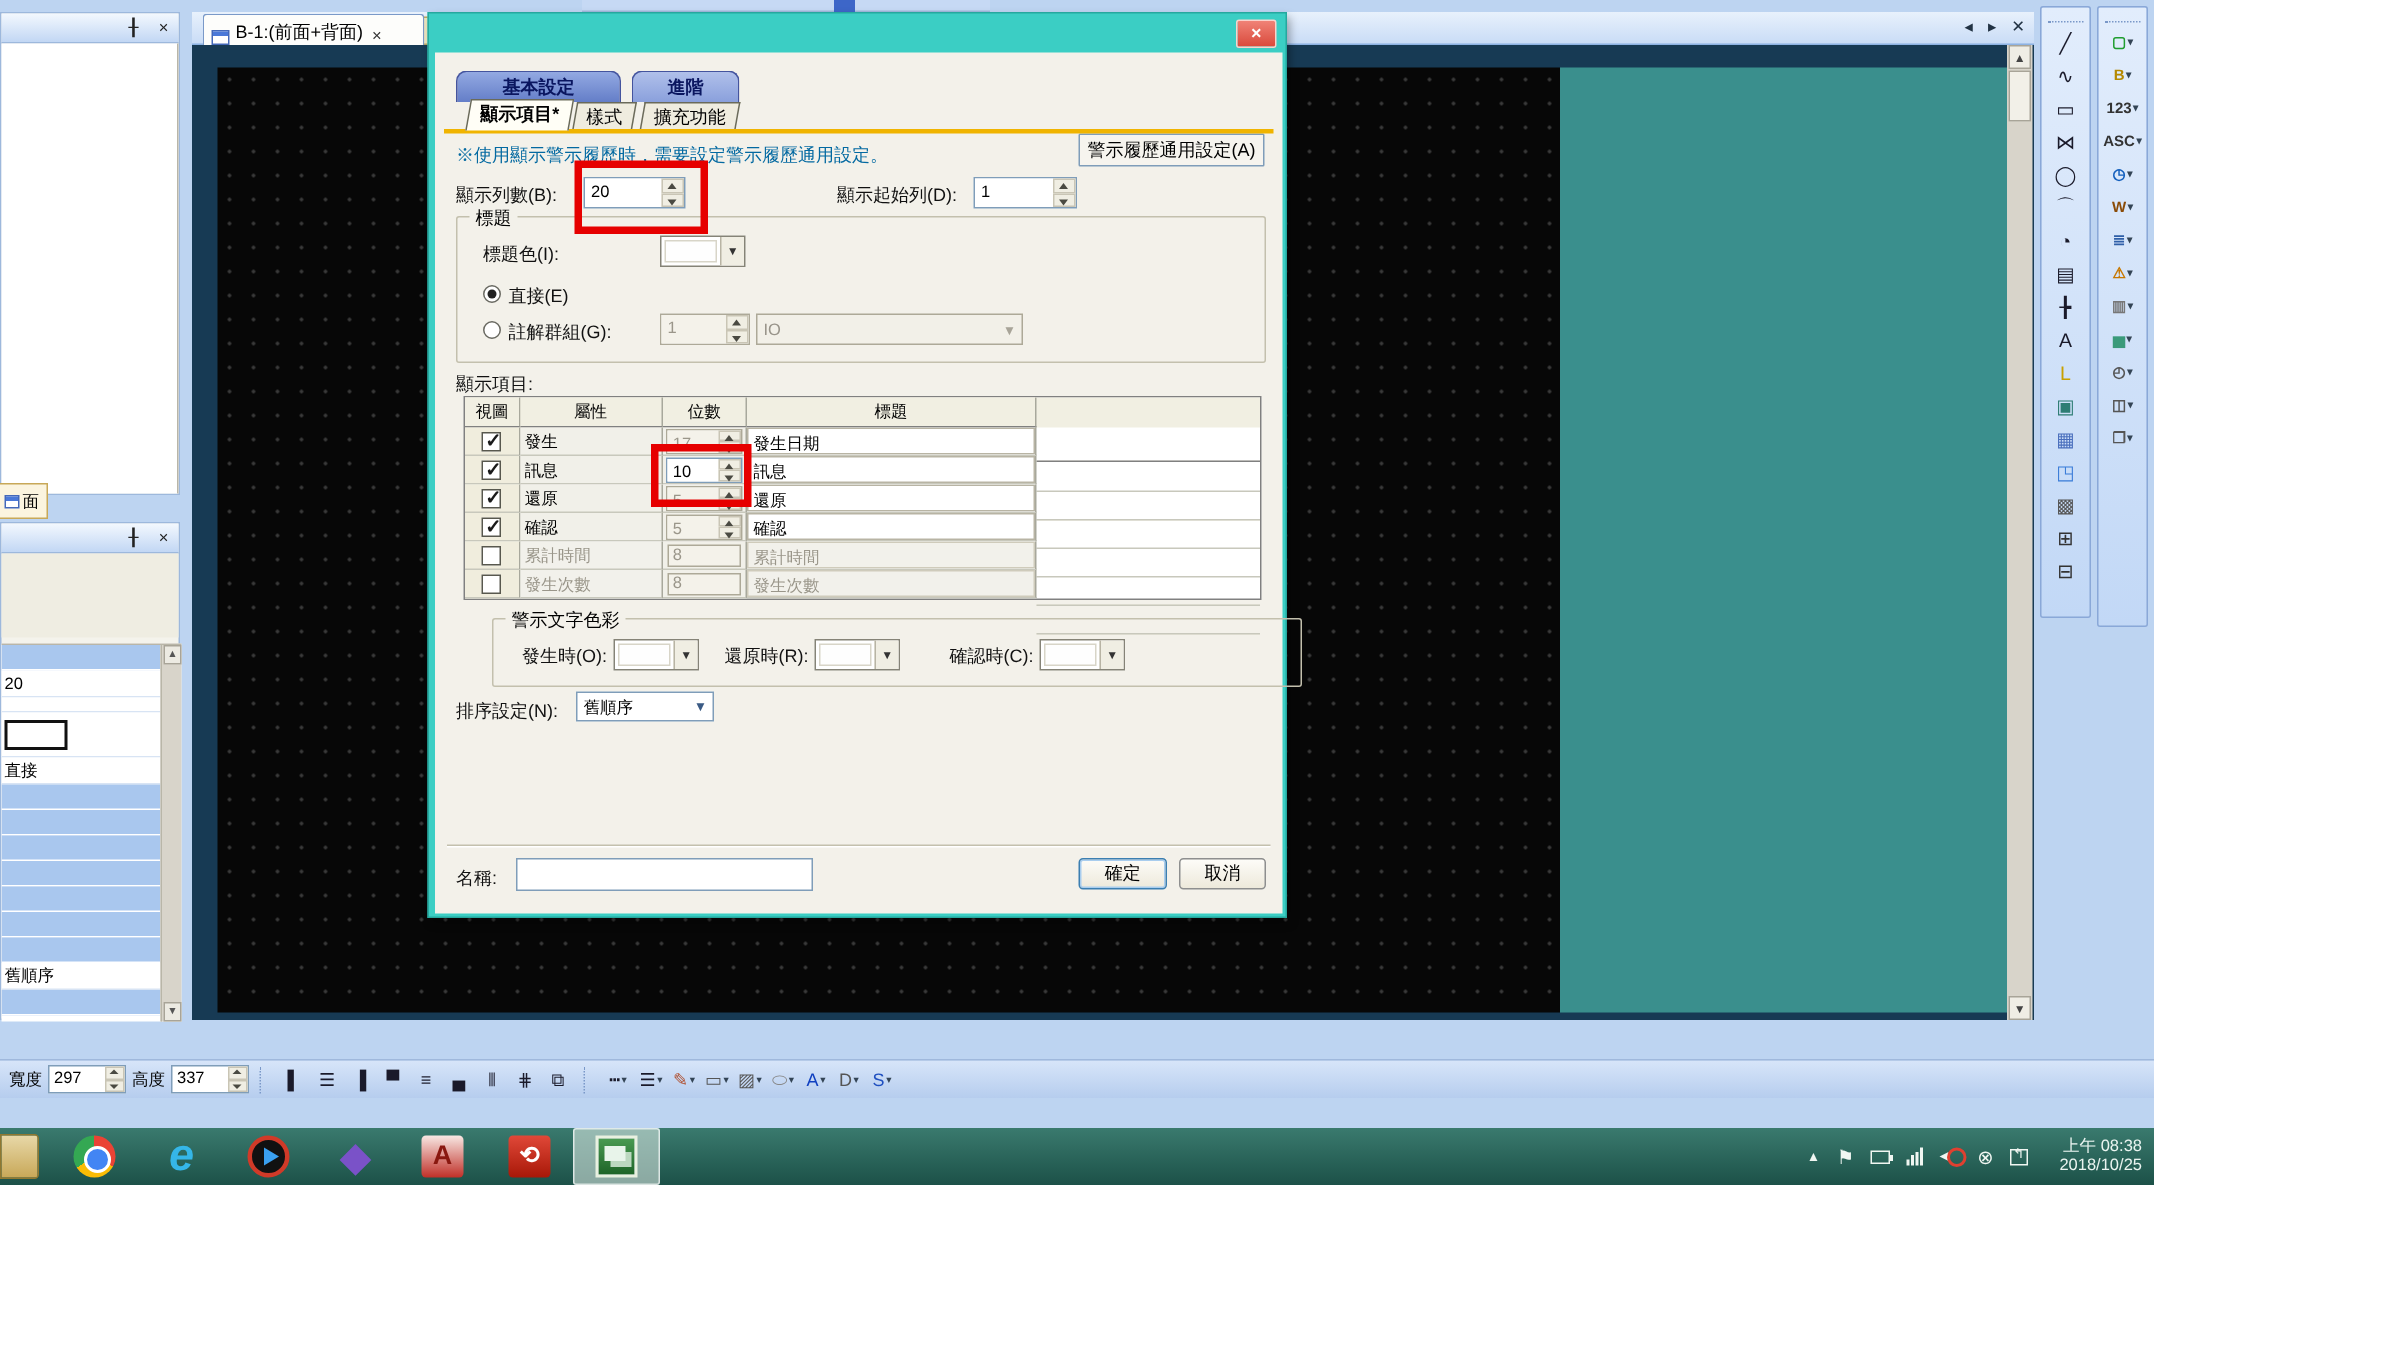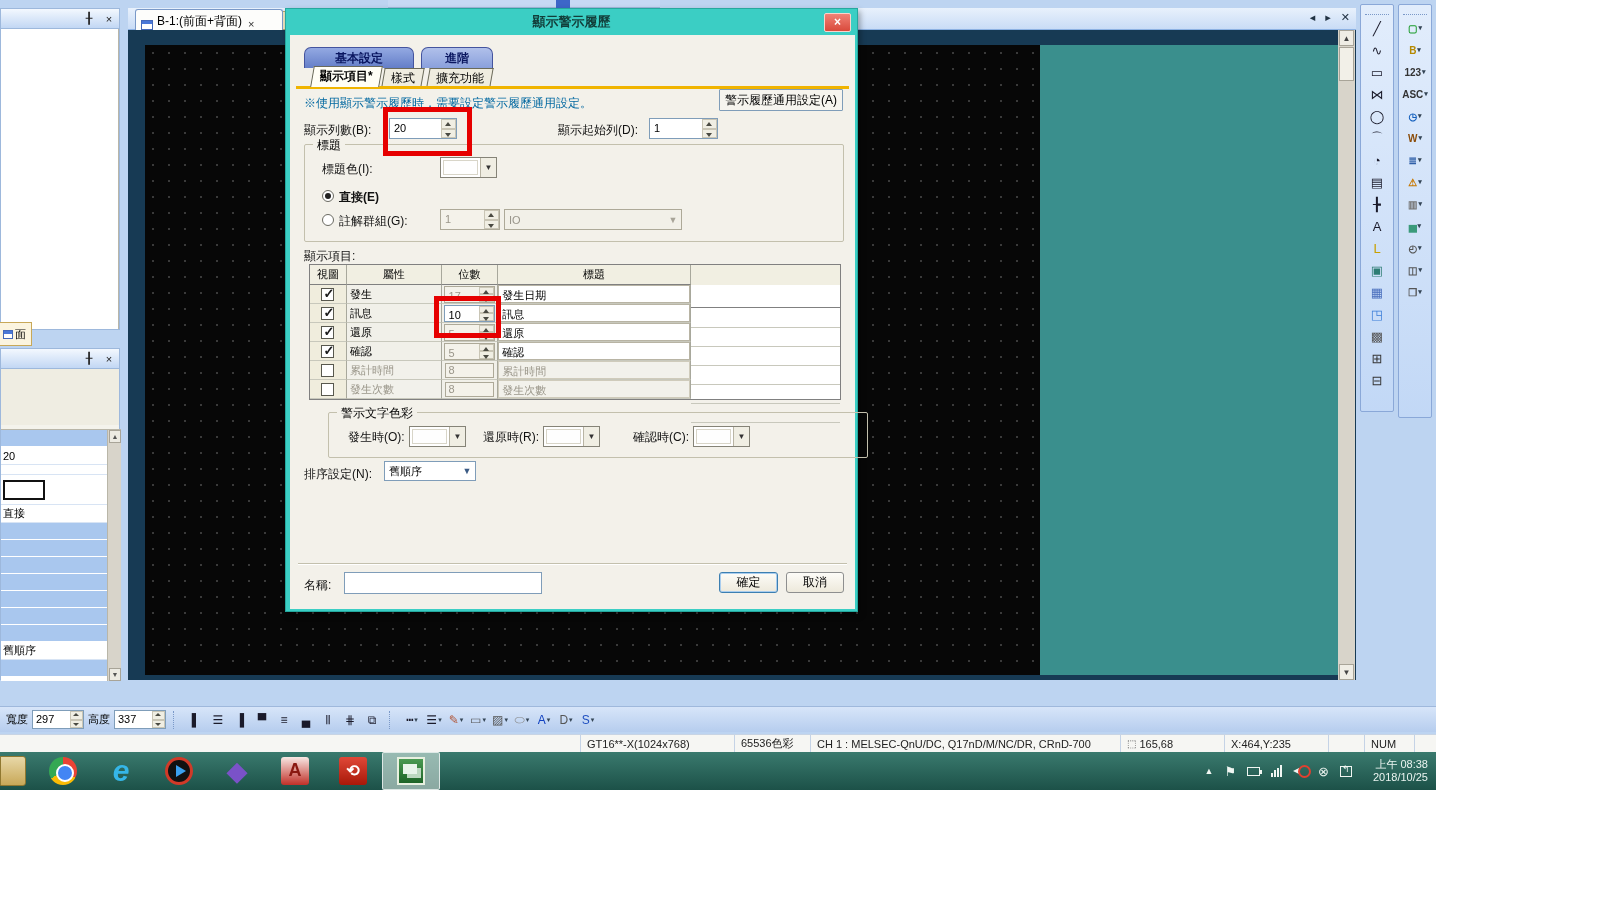--- a/index.html
+++ b/index.html
@@ -267,21 +267,20 @@
       <div class="design-teal"></div>
       <div class="vscroll">
         <span class="sa" style="top:0;">▲</span>
         <span class="thumb"></span>
         <span class="sa" style="bottom:0;">▼</span>
       </div>
     </div>
   </div>
 
   <div class="abs dialog">
-    <div class="dtitle">顯示警示履歷</div>
     <div class="dclose">×</div>
     <div class="dbody">
 
       <div class="gtab" style="left:14px; top:12px; width:110px;">基本設定</div>
       <div class="gtab g2" style="left:131px; top:12px; width:72px;">進階</div>
       <div class="stab active" style="left:22px; top:31px;"><span>顯示項目*</span></div>
       <div class="stab" style="left:93px; top:33px;"><span>樣式</span></div>
       <div class="stab" style="left:138px; top:33px;"><span>擴充功能</span></div>
       <div class="goldline"></div>
 
@@ -306,21 +305,21 @@
       </div>
 
       <div class="groupbox" style="left:14px; top:109px; width:540px; height:98px;">
         <span class="legend">標題</span>
         <div class="lbl" style="left:17px; top:16px;">標題色(I):</div>
         <div class="cdrop" style="left:135px; top:12px;">
           <span class="sw"></span>
             <span class="db">▼</span>
         </div>
         <span class="radio sel" style="left:17px; top:45px;"></span>
-        <div class="lbl" style="left:34px; top:44px;font-weight:bold;">直接(E)</div>
+        <div class="lbl" style="left:34px; top:44px;">直接(E)</div>
         <span class="radio" style="left:17px; top:69px;"></span>
         <div class="lbl" style="left:34px; top:68px;">註解群組(G):</div>
         <div class="spin dis" style="left:135px; top:64px; width:60px;">
           <span class="sv">1</span>
           <span class="sb">
               <i class="u"></i>
               <i class="d"></i>
             </span>
         </div>
         <div class="xsel dis" style="left:199px; top:64px; width:178px; height:21px;">
@@ -575,34 +574,20 @@
         <span class="titem" style="color: rgb(176, 80, 48);">✎</span>
         <span class="titem" style="color: rgb(85, 85, 85);">▭</span>
         <span class="titem" style="color: rgb(85, 85, 85);">▨</span>
         <span class="titem" style="color: rgb(136, 136, 136);">⬭</span>
         <span class="titem" style="color: rgb(16, 64, 192);">A</span>
         <span class="titem" style="color: rgb(85, 85, 85);">D</span>
         <span class="titem" style="color: rgb(32, 80, 192);">S</span>
       </span>
   </div>
 
-  <div class="abs statusbar">
-    <div class="sseg fill"></div>
-    <div class="sseg" style="width:154px;">GT16**-X(1024x768)</div>
-    <div class="sseg" style="width:76px;">65536色彩</div>
-    <div class="sseg" style="width:310px;">CH 1 : MELSEC-QnU/DC, Q17nD/M/NC/DR, CRnD-700</div>
-    <div class="sseg" style="width:104px;">
-      <span class="segico">⬚</span>
-      <span>165,68</span>
-    </div>
-    <div class="sseg" style="width:104px;">X:464,Y:235</div>
-    <div class="sseg" style="width:36px;"></div>
-    <div class="sseg" style="width:50px;">NUM</div>
-    <div class="sseg" style="width:22px;"></div>
-  </div>
 
   <div class="abs taskbar">
     <div class="tk-folder"></div>
     <div class="tk-app">
         <span class="i-chrome"></span>
       </div>
     <div class="tk-app">
         <span class="i-ie">e</span>
       </div>
     <div class="tk-app">

